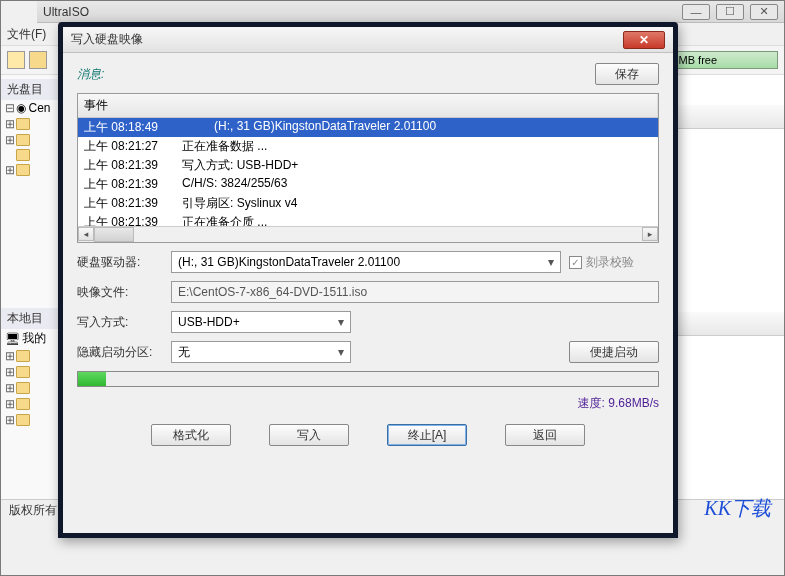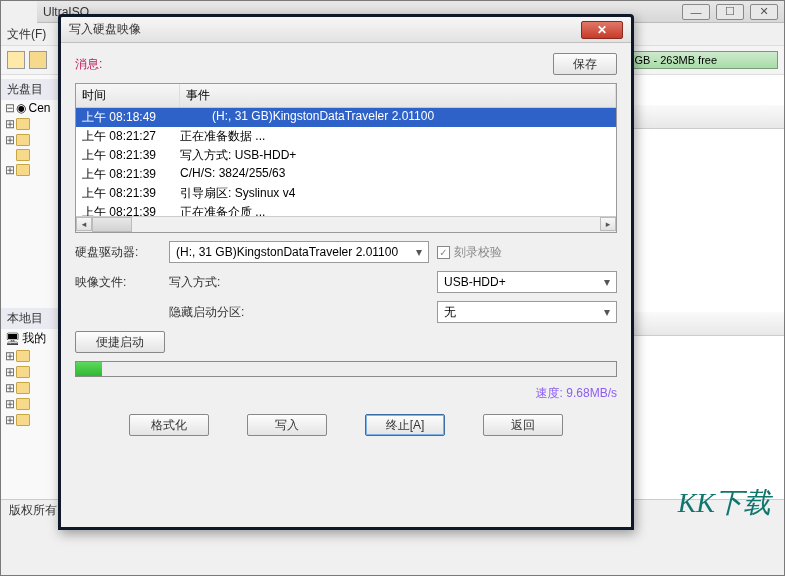--- a/index.html
+++ b/index.html
@@ -23,27 +23,27 @@
 .tree-glyph { width:9px; color:#666;}
 .fold { width:14px;height:12px;background:#f6d98a;border:1px solid #c8a544;border-radius:1px;}
 .col-right { flex: 1; background: #fff; display:flex; flex-direction:column; }
 .col-right .hdr-row { background:linear-gradient(#fafafa,#e8e8e8); border-bottom:1px solid #ccc; padding:3px 8px; font-size:12px; color:#333;}
 .list-body { flex:1; padding:2px 8px; overflow:hidden;}
 .list-row { padding:1px 0; font-size:12px; color:#333; }
 .status-bar { height:22px; background:#f0f0f0; border-top:1px solid #ccc; display:flex; align-items:center; padding:0 8px; font-size:12px; color:#333;}
 .status-bar .sep { margin:0 24px; color:#333;}
 
 
-.dialog { position: absolute; top: 14px; left: 58px; width: 576px; height: 516px; background: #f0f0f0; border: 3px solid #0f172a; box-shadow: 2px 4px 12px rgba(0,0,0,.35); border-radius: 4px 4px 0 0; }
+.dialog { position: absolute; top: 22px; left: 58px; width: 620px; height: 516px; background: #f0f0f0; border: 5px solid #0f172a; box-shadow: 2px 4px 12px rgba(0,0,0,.35); border-radius: 4px 4px 0 0; }
 .dlg-title { height: 26px; background: linear-gradient(#f7f7f7,#e2e2e2); border-bottom:1px solid #c0c0c0; display:flex; align-items:center; padding:0 8px; border-radius:4px 4px 0 0;}
 .dlg-title .t { flex:1; color:#333;}
 .dlg-close { width:42px; height:18px; background:linear-gradient(#e07868,#c83a2a); border:1px solid #8a2a1e; border-radius:2px; color:#fff; display:flex;align-items:center;justify-content:center; font-weight:bold;}
 .dlg-body { padding: 10px 14px 10px 14px; display:flex; flex-direction:column; gap:8px; height: calc(100% - 26px);}
 .msg-row { display:flex; align-items:center; }
-.msg-row .lbl { flex:1; color:#be185d;}
+.msg-row .lbl { flex:1; color:#0f766e;font-style:italic;}
 .btn { min-width:64px; height:22px; border:1px solid #888; background:linear-gradient(#fdfdfd,#e4e4e4); border-radius:2px; padding:0 10px; font-size:12px; display:inline-flex;align-items:center;justify-content:center; color:#333;}
 .btn.focus { border:1px solid #3a6ea5; box-shadow: inset 0 0 0 1px #7fb2e6;}
 .log-box { border:1px solid #9a9a9a; background:#fff; height:150px; display:flex; flex-direction:column; }
 .log-head { display:flex; background:linear-gradient(#f7f7f7,#e6e6e6); border-bottom:1px solid #c8c8c8; font-size:12px;}
 .log-head div { padding:3px 6px; border-right:1px solid #ddd;}
 .log-head .c1 { width:104px;}
 .log-head .c2 { flex:1;}
 .log-rows { flex:1; overflow:hidden;}
 .log-row { display:flex; padding:1px 0; font-size:12px; }
 .log-row .c1 { width:104px; padding-left:6px;}
@@ -60,25 +60,25 @@
 .input.ro { background:#f4f4f4; color:#555;}
 .select { height:22px; border:1px solid #9a9a9a; background:#fff; display:flex;align-items:center; padding:0 6px; min-width:120px; position:relative;}
 .select::after { content:"▾"; position:absolute; right:6px; color:#555;}
 .chk { display:flex; gap:4px; align-items:center; color:#888;}
 .chk .box { width:13px;height:13px;border:1px solid #888;background:#fff;display:flex;align-items:center;justify-content:center;font-size:10px;color:#888;}
 
 .progress-row { display:flex; align-items:center; gap:24px; font-size:12px; color:#333;}
 .progress-row .kv { display:flex; gap:10px;}
 .progress-bar { height:16px; border:1px solid #8a8a8a; background:#eee; position:relative; }
 .progress-fill { position:absolute; left:0; top:0; bottom:0; background:linear-gradient(#5fd85f,#2fb82f); }
-.speed-row { text-align:right; color:#8b5cf6;}
+.speed-row { text-align:right; color:#4c1d95;}
 
 .btn-row { display:flex; justify-content:center; gap:38px; margin-top:4px;}
 
-.watermark { position:absolute; right:14px; bottom:54px; color:#0f766e; font-size:28px; font-style:italic; pointer-events:none; font-family: "Times New Roman", serif;}
+.watermark { position:absolute; right:14px; bottom:54px; color:#1d4ed8; font-size:20px; font-style:italic; pointer-events:none; font-family: "Times New Roman", serif;}
 </style>
 </head>
 <body>
 
 <div class="main-window">
   <div class="titlebar">
     <span class="title">UltraISO</span>
     <div class="win-btns">
       <div class="win-btn">—</div>
       <div class="win-btn">☐</div>
@@ -189,21 +189,20 @@
     <div class="dlg-close">✕</div>
   </div>
   <div class="dlg-body">
     <div class="msg-row">
       <span class="lbl">消息:</span>
       <button class="btn">保存</button>
     </div>
 
     <div class="log-box">
       <div class="log-head">
-        <div class="c1">时间</div>
         <div class="c2">事件</div>
       </div>
       <div class="log-rows" id="log-rows">
           <div class="log-row sel">
             <div class="c1">上午 08:18:49</div>
             <div class="c2">(H:, 31 GB)KingstonDataTraveler 2.01100</div>
           </div>
           <div class="log-row">
             <div class="c1">上午 08:21:27</div>
             <div class="c2">正在准备数据 ...</div>
@@ -238,20 +237,21 @@
       <div class="lbl">硬盘驱动器:</div>
       <div class="select">
           <span>(H:, 31 GB)KingstonDataTraveler 2.01100</span>
         </div>
       <label class="chk">
           <span class="box">✓</span>
           <span>刻录校验</span>
         </label>
 
       <div class="lbl">映像文件:</div>
+      <input class="input ro" readonly="" style="grid-column: 2 / span 2;" value="E:\CentOS-7-x86_64-DVD-1511.iso">
 
       <div class="lbl">写入方式:</div>
       <div class="select" style="width:180px">
           <span>USB-HDD+</span>
         </div>
       <div></div>
 
       <div class="lbl">隐藏启动分区:</div>
       <div class="select" style="width:180px">
           <span>无</span>

